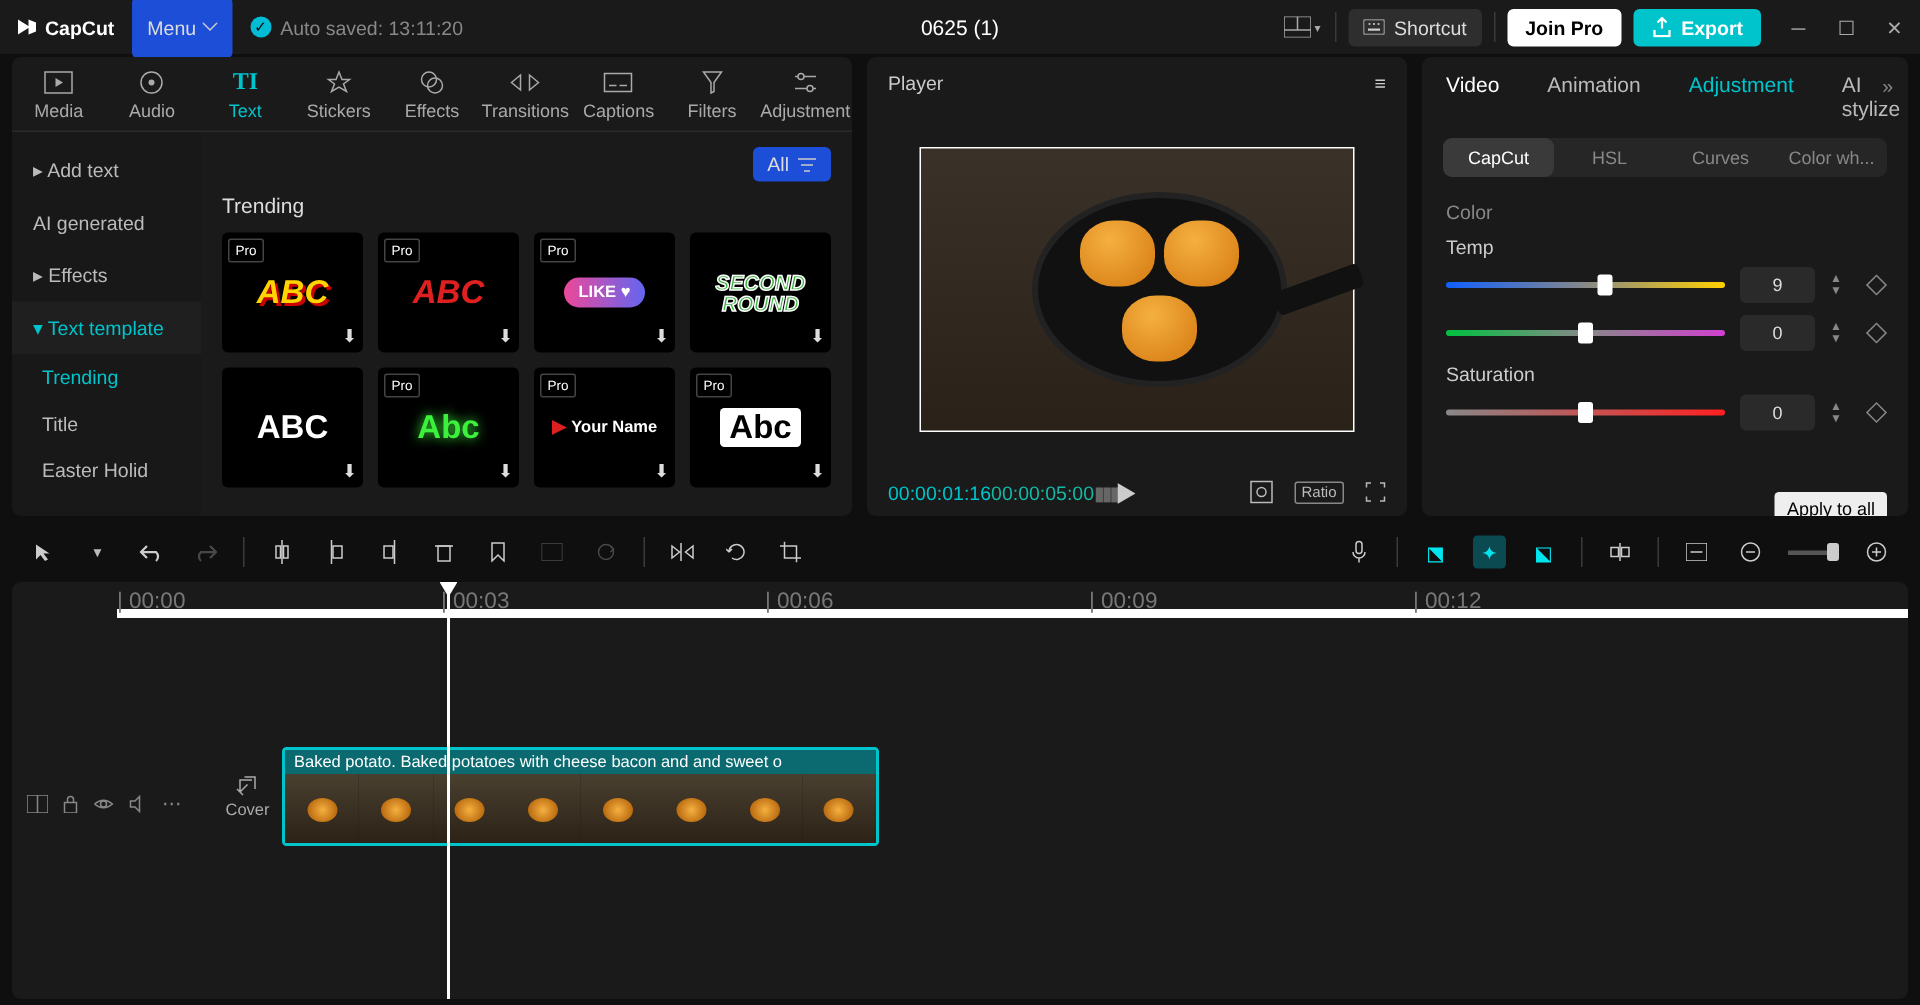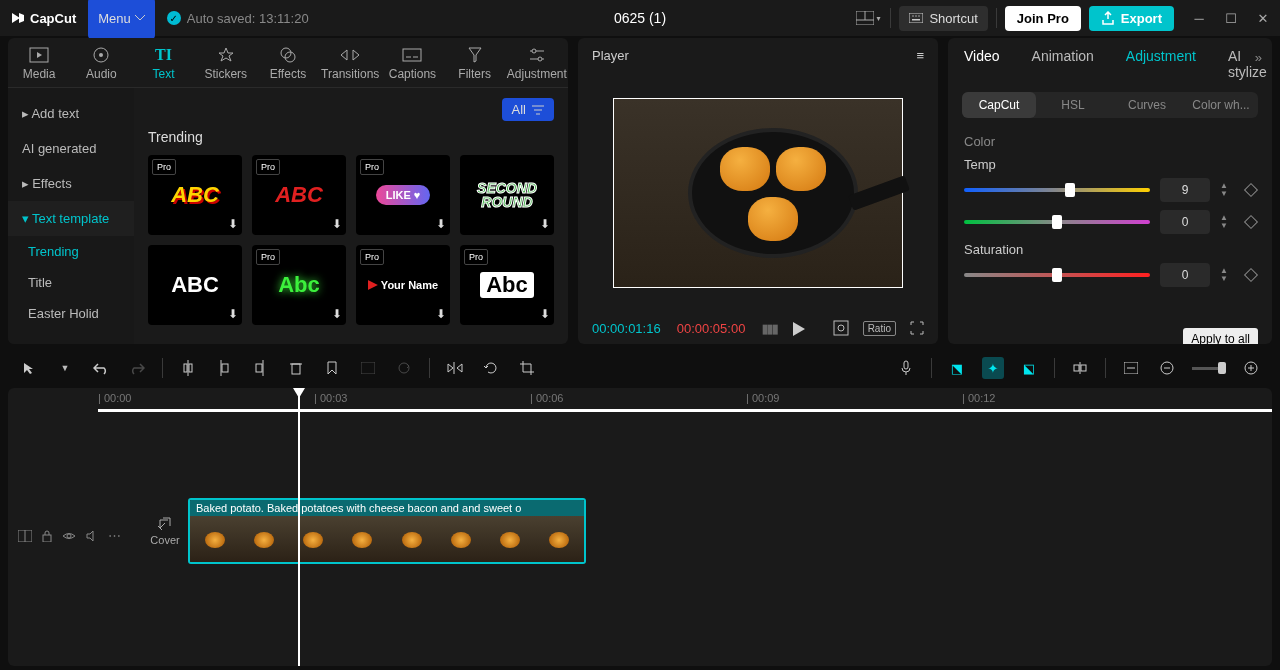--- a/index.html
+++ b/index.html
@@ -52,23 +52,23 @@
 .t-yourname { font-weight: 700; font-size: 11px; color: #fff; display: flex; align-items: center; gap: 3px; }
 .t-yourname::before { content:""; width:10px; height:10px; background:#e02020; clip-path: polygon(0 0,100% 50%,0 100%); }
 .t-abc5 { font-weight: 700; font-size: 22px; color: #000; background: #fff; padding: 0 6px; border-radius: 3px; }
 
 .player-head { display: flex; align-items: center; justify-content: space-between; padding: 10px 14px; color: #ccc; }
 .player-body { flex: 1; display: flex; align-items: center; justify-content: center; padding: 0 10px; }
 .video-frame { width: 290px; height: 190px; border: 1px solid #fff; position: relative; background: linear-gradient(#3a3228,#2a2218); display:flex; align-items:center; justify-content:center; }
 .skillet { width: 170px; height: 130px; border-radius: 50%; background: #111; border: 4px solid #222; display: flex; align-items: center; justify-content: center; position: relative; gap: 6px; flex-wrap: wrap; padding: 15px; margin-left:30px;}
 .skillet::after { content:""; position:absolute; right:-55px; top:50%; width:60px; height:16px; background:#111; transform:translateY(-50%) rotate(-20deg); border-radius:3px; }
 .potato { width: 50px; height: 44px; border-radius: 45%; background: radial-gradient(circle at 40% 30%, #f5b040, #d47810); }
-.player-ctrl { display: flex; align-items: flex-end; padding: 8px 14px; gap: 16px; }
+.player-ctrl { display: flex; align-items: flex-end; padding: 8px 14px; }
 .tc-cur { color: #00c4cc; font-variant-numeric: tabular-nums; }
-.tc-dur { color: #ef4444; font-variant-numeric: tabular-nums; }
+.tc-dur { color: #14b8a6; font-variant-numeric: tabular-nums; }
 .pc-right { margin-left: auto; display: flex; gap: 14px; color: #bbb; align-items: center; }
 .ratio-box { border: 1px solid #888; font-size: 10px; padding: 1px 4px; border-radius: 2px; }
 
 .right-tabs { display: flex; gap: 32px; padding: 10px 16px 6px; color: #bbb; font-size: 14px; }
 .right-tabs span { cursor: pointer; }
 .right-tabs .active { color: #00c4cc; }
 .right-tabs .first { color: #fff; }
 .adj-subtabs { display: flex; background: #262626; border-radius: 6px; margin: 6px 14px; }
 .adj-subtabs span { flex: 1; text-align: center; padding: 6px 0; color: #888; cursor: pointer; font-size: 12px; }
 .adj-subtabs .active { background: #3a3a3a; color: #fff; border-radius: 6px; }
@@ -82,21 +82,21 @@
 .stepper { width: 16px; display: flex; flex-direction: column; color: #888; line-height: 8px; font-size: 8px; }
 .diamond { width: 10px; height: 10px; border: 1px solid #888; transform: rotate(45deg); }
 .apply-tooltip { position: absolute; right: 14px; bottom: -6px; background: #eee; color: #000; padding: 4px 8px; border-radius: 3px; font-size: 12px; z-index:5; }
 
 .toolbar2 { height: 32px; margin: 8px 8px 0; display: flex; align-items: center; gap: 14px; color: #bbb; padding: 0 10px; }
 .toolbar2 .sp { flex: 1; }
 .tb2-btn { cursor: pointer; display: flex; align-items: center; justify-content: center; width: 22px; height: 22px; }
 .tb2-active { background: #0a4a50; border-radius: 3px; padding: 2px 4px; color: #00e5ee; }
 
 .timeline { margin: 4px 8px 8px; background: #1a1a1a; border-radius: 6px; height: 278px; position: relative; overflow: hidden; }
-.ruler { height: 24px; margin-left: 90px; position: relative; color: #777; font-size: 11px; border-bottom: 3px solid #ffffff; }
+.ruler { height: 24px; margin-left: 70px; position: relative; color: #777; font-size: 15px; border-bottom: 6px solid #ffffff; }
 .ruler span { position: absolute; top: 4px; }
 .track-ctrls { position: absolute; left: 10px; top: 140px; display: flex; gap: 10px; color: #888; align-items:center; }
 .cover-btn { position: absolute; left: 140px; top: 128px; width: 34px; text-align: center; color: #aaa; font-size: 11px; }
 .cover-btn svg { display:block; margin: 0 auto 2px;}
 .clip { position: absolute; left: 180px; top: 110px; width: 398px; height: 66px; border: 2px solid #00c4cc; border-radius: 3px; overflow: hidden; }
 .clip-cap { background: #0a6a70; color: #fff; font-size: 11px; padding: 2px 6px; white-space: nowrap; overflow: hidden; }
 .clip-frames { display: flex; height: 48px; }
 .clip-frame { flex: 1; background: linear-gradient(#4a4030,#2a2015); display:flex; align-items:center; justify-content:center; }
 .mini-pot { width: 20px; height: 16px; border-radius:50%; background: radial-gradient(circle,#f5b040,#a85500); }
 .playhead { position: absolute; left: 290px; top: 0; bottom: 0; width: 2px; background: #fff; }

